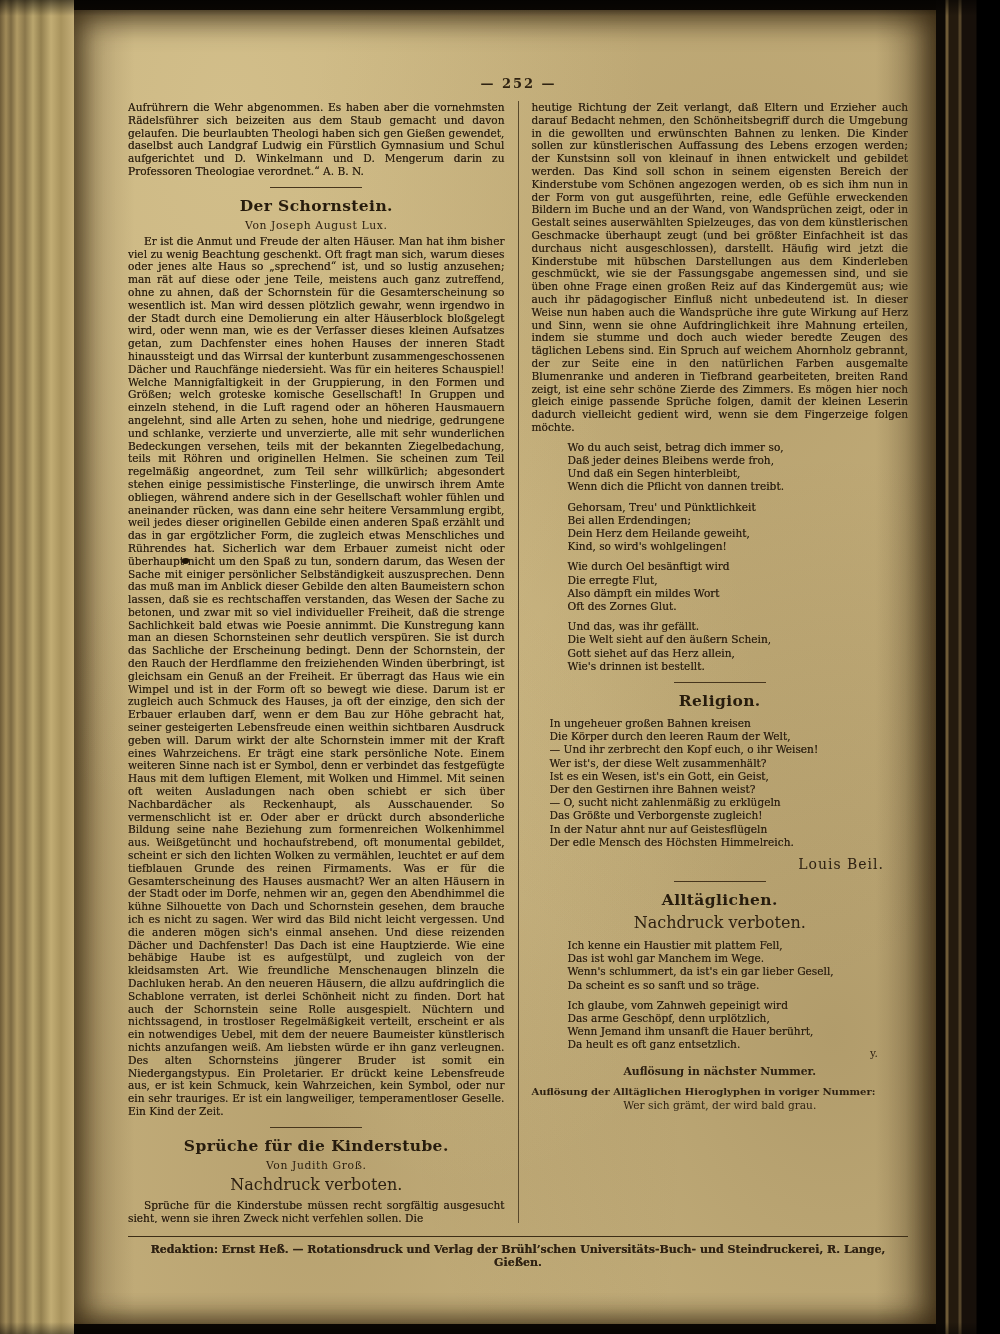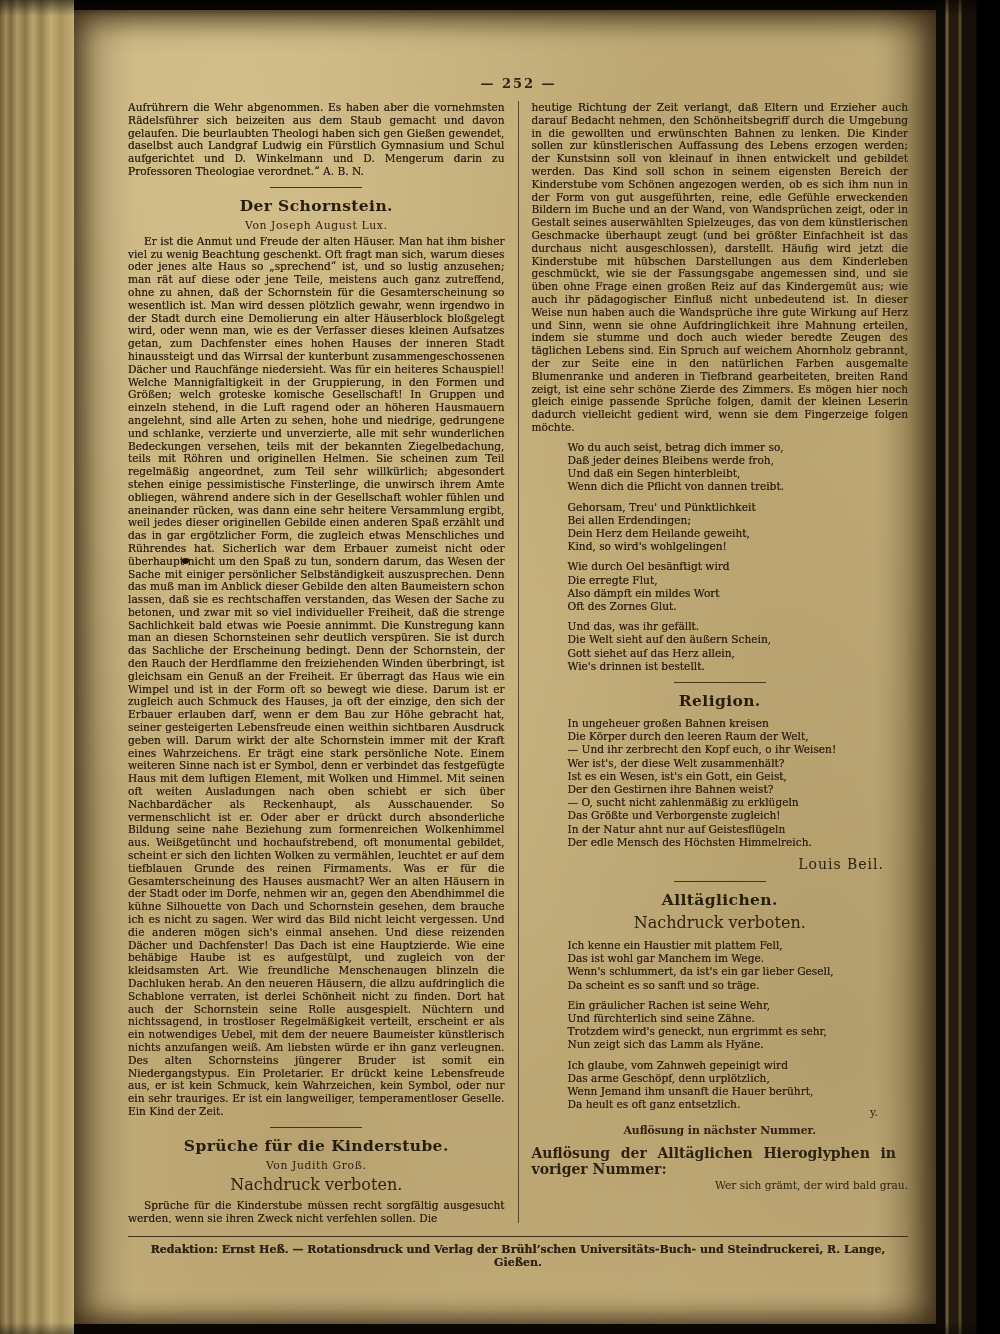--- a/index.html
+++ b/index.html
@@ -87,36 +87,36 @@
     font-size:10.8px; text-align:center; margin:0 0 3px 0; letter-spacing:0.6px;
   }
   .notice {
     font-size:16px; text-align:center; margin:0 0 5px 0;
   }
 
   .verse {
     white-space:pre-line; font-size:10.6px; line-height:13.2px;
     margin:7px 0 7px 36px; text-shadow:0 0 0.5px rgba(46,33,18,0.75);
   }
-  .poem { }
+  .poem { margin-left:18px; }
 
   .poem-author {
     text-align:right; font-size:14px; letter-spacing:1px;
     margin:2px 24px 4px 0;
   }
   .riddle-sig {
     text-align:right; font-size:10.6px; margin:-12px 30px 0 0;
   }
   .solution-note {
     text-align:center; font-size:10.8px; margin:6px 0 8px 0; font-weight:bold;
   }
   .hiero-label {
-    font-size:14px; font-weight:bold; margin:8px 12px 2px 0; text-align:justify;
-  }
-  .hiero-text { text-align:right; font-size:10.6px; }
+    font-size:10px; font-weight:bold; margin:8px 12px 2px 0; text-align:justify;
+  }
+  .hiero-text { text-align:center; font-size:10.6px; }
 
   .footer-rule {
     position:absolute; left:54px; right:28px; top:1226px;
     border-top:1.5px solid #3c2d16;
   }
   .footer {
     position:absolute; left:54px; right:28px; top:1233px;
     text-align:center; font-size:11px; color:#2e2112; font-weight:bold;
     text-shadow:0 0 0.5px rgba(46,33,18,0.7);
   }
@@ -146,21 +146,21 @@
 
         <h2 class="article-title">Der Schornstein.</h2>
         <div class="byline">Von Joseph August Lux.</div>
         <p class="body-text">Er ist die Anmut und Freude der alten Häuser. Man hat ihm bisher viel zu wenig Beachtung geschenkt. Oft fragt man sich, warum dieses oder jenes alte Haus so „sprechend“ ist, und so lustig anzusehen; man rät auf diese oder jene Teile, meistens auch ganz zutreffend, ohne zu ahnen, daß der Schornstein für die Gesamterscheinung so wesentlich ist. Man wird dessen plötzlich gewahr, wenn irgendwo in der Stadt durch eine Demolierung ein alter Häuserblock bloßgelegt wird, oder wenn man, wie es der Verfasser dieses kleinen Aufsatzes getan, zum Dachfenster eines hohen Hauses der inneren Stadt hinaussteigt und das Wirrsal der kunterbunt zusammengeschossenen Dächer und Rauchfänge niedersieht. Was für ein heiteres Schauspiel! Welche Mannigfaltigkeit in der Gruppierung, in den Formen und Größen; welch groteske komische Gesellschaft! In Gruppen und einzeln stehend, in die Luft ragend oder an höheren Hausmauern angelehnt, sind alle Arten zu sehen, hohe und niedrige, gedrungene und schlanke, verzierte und unverzierte, alle mit sehr wunderlichen Bedeckungen versehen, teils mit der bekannten Ziegelbedachung, teils mit Röhren und originellen Helmen. Sie scheinen zum Teil regelmäßig angeordnet, zum Teil sehr willkürlich; abgesondert stehen einige pessimistische Finsterlinge, die unwirsch ihrem Amte obliegen, während andere sich in der Gesellschaft wohler fühlen und aneinander rücken, was dann eine sehr heitere Versammlung ergibt, weil jedes dieser originellen Gebilde einen anderen Spaß erzählt und das in gar ergötzlicher Form, die zugleich etwas Menschliches und Rührendes hat. Sicherlich war dem Erbauer zumeist nicht oder überhaupt nicht um den Spaß zu tun, sondern darum, das Wesen der Sache mit einiger persönlicher Selbständigkeit auszusprechen. Denn das muß man im Anblick dieser Gebilde den alten Baumeistern schon lassen, daß sie es rechtschaffen verstanden, das Wesen der Sache zu betonen, und zwar mit so viel individueller Freiheit, daß die strenge Sachlichkeit bald etwas wie Poesie annimmt. Die Kunstregung kann man an diesen Schornsteinen sehr deutlich verspüren. Sie ist durch das Sachliche der Erscheinung bedingt. Denn der Schornstein, der den Rauch der Herdflamme den freiziehenden Winden überbringt, ist gleichsam ein Genuß an der Freiheit. Er überragt das Haus wie ein Wimpel und ist in der Form oft so bewegt wie diese. Darum ist er zugleich auch Schmuck des Hauses, ja oft der einzige, den sich der Erbauer erlauben darf, wenn er dem Bau zur Höhe gebracht hat, seiner gesteigerten Lebensfreude einen weithin sichtbaren Ausdruck geben will. Darum wirkt der alte Schornstein immer mit der Kraft eines Wahrzeichens. Er trägt eine stark persönliche Note. Einem weiteren Sinne nach ist er Symbol, denn er verbindet das festgefügte Haus mit dem luftigen Element, mit Wolken und Himmel. Mit seinen oft weiten Ausladungen nach oben schiebt er sich über Nachbardächer als Reckenhaupt, als Ausschauender. So vermenschlicht ist er. Oder aber er drückt durch absonderliche Bildung seine nahe Beziehung zum formenreichen Wolkenhimmel aus. Weißgetüncht und hochaufstrebend, oft monumental gebildet, scheint er sich den lichten Wolken zu vermählen, leuchtet er auf dem tiefblauen Grunde des reinen Firmaments. Was er für die Gesamterscheinung des Hauses ausmacht? Wer an alten Häusern in der Stadt oder im Dorfe, nehmen wir an, gegen den Abendhimmel die kühne Silhouette von Dach und Schornstein gesehen, dem brauche ich es nicht zu sagen. Wer wird das Bild nicht leicht vergessen. Und die anderen mögen sich's einmal ansehen. Und diese reizenden Dächer und Dachfenster! Das Dach ist eine Hauptzierde. Wie eine behäbige Haube ist es aufgestülpt, und zugleich von der kleidsamsten Art. Wie freundliche Menschenaugen blinzeln die Dachluken herab. An den neueren Häusern, die allzu aufdringlich die Schablone verraten, ist derlei Schönheit nicht zu finden. Dort hat auch der Schornstein seine Rolle ausgespielt. Nüchtern und nichtssagend, in trostloser Regelmäßigkeit verteilt, erscheint er als ein notwendiges Uebel, mit dem der neuere Baumeister künstlerisch nichts anzufangen weiß. Am liebsten würde er ihn ganz verleugnen. Des alten Schornsteins jüngerer Bruder ist somit ein Niedergangstypus. Ein Proletarier. Er drückt keine Lebensfreude aus, er ist kein Schmuck, kein Wahrzeichen, kein Symbol, oder nur ein sehr trauriges. Er ist ein langweiliger, temperamentloser Geselle. Ein Kind der Zeit.</p>
 
         <div class="rule"></div>
 
         <h2 class="article-title">Sprüche für die Kinderstube.</h2>
         <div class="byline">Von Judith Groß.</div>
         <div class="notice">Nachdruck verboten.</div>
-        <p class="body-text">Sprüche für die Kinderstube müssen recht sorgfältig ausgesucht werden, wenn sie ihren Zweck nicht verfehlen sollen. Die</p>
+        <p class="body-text">Sprüche für die Kinderstube müssen recht sorgfältig ausgesucht sieht, wenn sie ihren Zweck nicht verfehlen sollen. Die</p>
       </div>
 
       <div class="col col-right">
         <p class="body-text no-indent">heutige Richtung der Zeit verlangt, daß Eltern und Erzieher auch darauf Bedacht nehmen, den Schönheitsbegriff durch die Umgebung in die gewollten und erwünschten Bahnen zu lenken. Die Kinder sollen zur künstlerischen Auffassung des Lebens erzogen werden; der Kunstsinn soll von kleinauf in ihnen entwickelt und gebildet werden. Das Kind soll schon in seinem eigensten Bereich der Kinderstube vom Schönen angezogen werden, ob es sich ihm nun in der Form von gut ausgeführten, reine, edle Gefühle erweckenden Bildern im Buche und an der Wand, von Wandsprüchen zeigt, oder in Gestalt seines auserwählten Spielzeuges, das von dem künstlerischen Geschmacke überhaupt zeugt (und bei größter Einfachheit ist das durchaus nicht ausgeschlossen), darstellt. Häufig wird jetzt die Kinderstube mit hübschen Darstellungen aus dem Kinderleben geschmückt, wie sie der Fassungsgabe angemessen sind, und sie üben ohne Frage einen großen Reiz auf das Kindergemüt aus; wie auch ihr pädagogischer Einfluß nicht unbedeutend ist. In dieser Weise nun haben auch die Wandsprüche ihre gute Wirkung auf Herz und Sinn, wenn sie ohne Aufdringlichkeit ihre Mahnung erteilen, indem sie stumme und doch auch wieder beredte Zeugen des täglichen Lebens sind. Ein Spruch auf weichem Ahornholz gebrannt, der zur Seite eine in den natürlichen Farben ausgemalte Blumenranke und anderen in Tiefbrand gearbeiteten, breiten Rand zeigt, ist eine sehr schöne Zierde des Zimmers. Es mögen hier noch gleich einige passende Sprüche folgen, damit der kleinen Leserin dadurch vielleicht gedient wird, wenn sie dem Fingerzeige folgen möchte.</p>
 
         <div class="verse">Wo du auch seist, betrag dich immer so,
 Daß jeder deines Bleibens werde froh,
 Und daß ein Segen hinterbleibt,
 Wenn dich die Pflicht von dannen treibt.</div>
         <div class="verse">Gehorsam, Treu' und Pünktlichkeit
@@ -192,24 +192,20 @@
         <div class="poem-author">Louis Beil.</div>
 
         <div class="rule"></div>
 
         <h2 class="article-title">Alltäglichen.</h2>
         <div class="notice">Nachdruck verboten.</div>
         <div class="verse">Ich kenne ein Haustier mit plattem Fell,
 Das ist wohl gar Manchem im Wege.
 Wenn's schlummert, da ist's ein gar lieber Gesell,
 Da scheint es so sanft und so träge.</div>
-        <div class="verse">Ein gräulicher Rachen ist seine Wehr,
-Und fürchterlich sind seine Zähne.
-Trotzdem wird's geneckt, nun ergrimmt es sehr,
-Nun zeigt sich das Lamm als Hyäne.</div>
         <div class="verse">Ich glaube, vom Zahnweh gepeinigt wird
 Das arme Geschöpf, denn urplötzlich,
 Wenn Jemand ihm unsanft die Hauer berührt,
 Da heult es oft ganz entsetzlich.</div>
         <div class="riddle-sig">y.</div>
         <div class="solution-note">Auflösung in nächster Nummer.</div>
 
         <div class="hiero-label">Auflösung der Alltäglichen Hieroglyphen in voriger Nummer:</div>
         <div class="hiero-text">Wer sich grämt, der wird bald grau.</div>
       </div>

